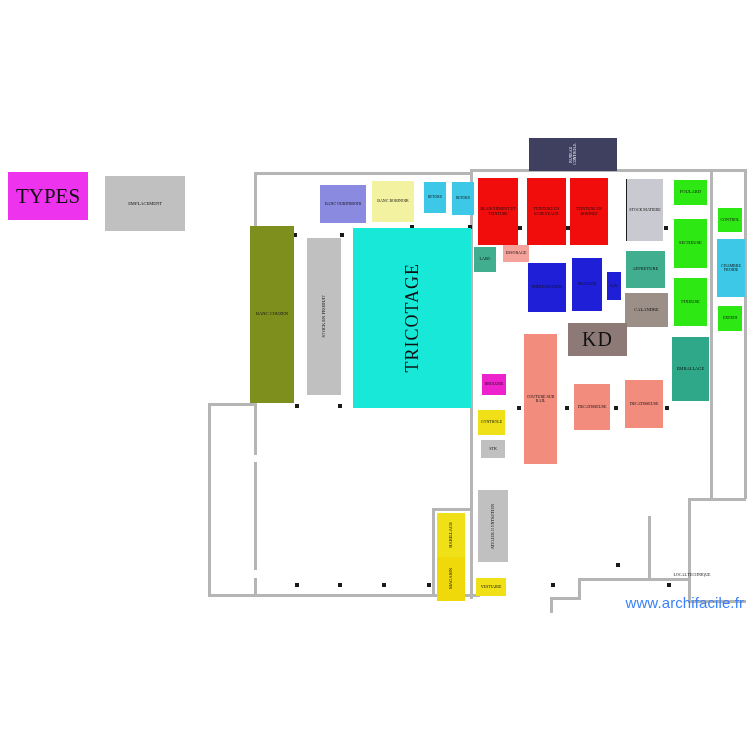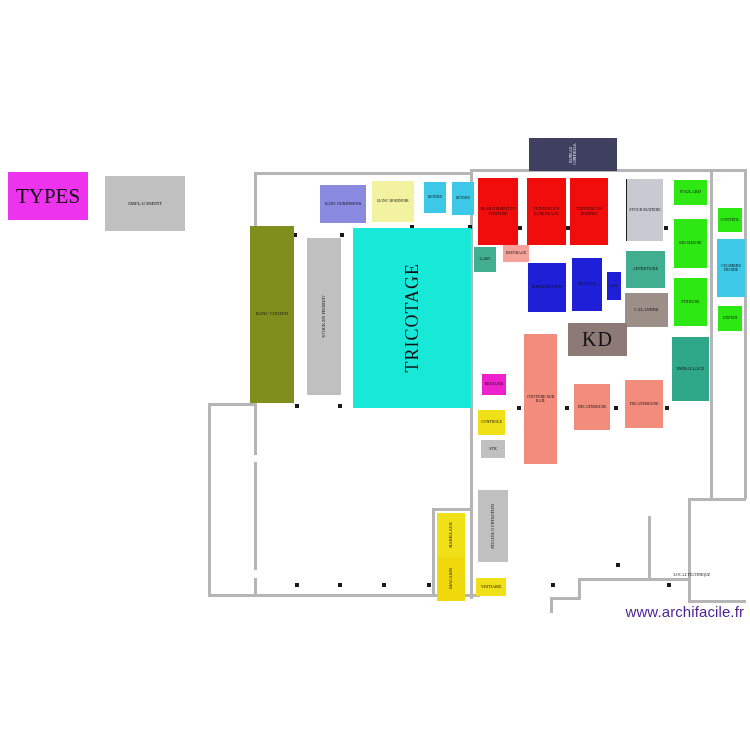--- a/index.html
+++ b/index.html
@@ -55,24 +55,24 @@
     position: absolute;
     box-sizing: border-box;
     display: flex;
     align-items: center;
     justify-content: center;
     text-align: center;
   }
   #watermark {
     position: absolute;
     right: 6px;
-    bottom: 130px;
+    bottom: 139px;
     font-family: "Liberation Sans", sans-serif;
     font-size: 15px;
-    color: #4c1d95;
+    color: #3b82f6;
     letter-spacing: 0.1px;
   }
   .thinline {
     position: absolute;
     background: #1f1f1f;
   }
   .dotted {
     position: absolute;
     border-top: 2px dotted #1f1f1f;
   }

